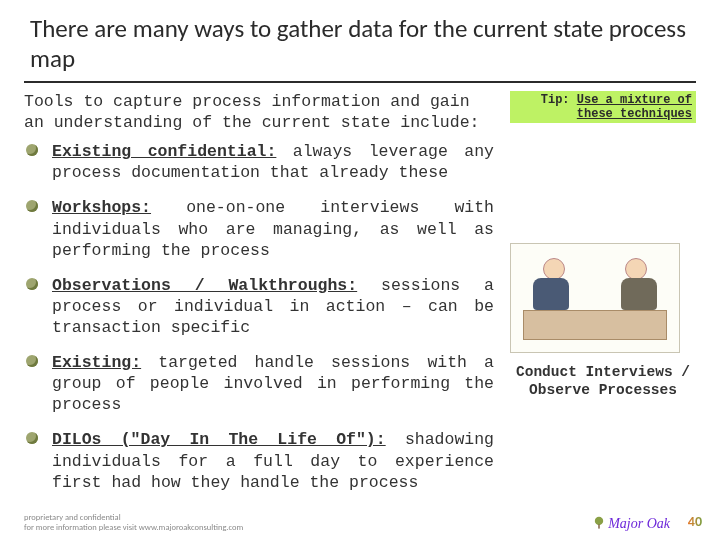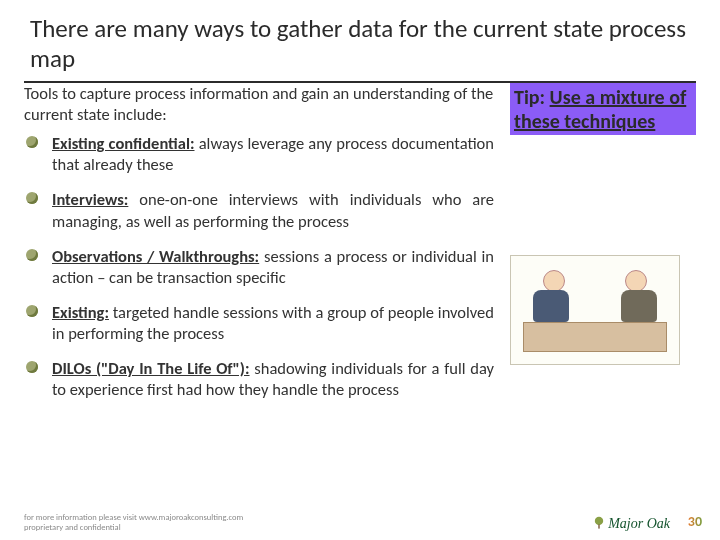--- a/index.html
+++ b/index.html
@@ -1,57 +1,57 @@
 <!DOCTYPE html>
 <html><head>
 <meta charset="utf-8">
 <style>
   * { box-sizing: border-box; margin: 0; padding: 0; }
   html, body { width: 720px; height: 540px; font-family: Calibri, "Segoe UI", Arial, sans-serif; background: #fff; color: #3a3a3a; }
   .slide { width: 720px; height: 540px; position: relative; padding: 14px 24px 16px 24px; }
   .title { font-size: 25px; line-height: 1.18; font-weight: 400; color: #2b2b2b; padding: 0 6px 8px 6px; border-bottom: 2px solid #2b2b2b; }
-  .body { display: flex; margin-top: 0; }
+  .body { display: flex; margin-top: 8px; font-family: Liberation Mono, monospace; }
   .left { width: 470px; font-size: 16.5px; line-height: 1.28; color: #333; }
   .intro { margin-bottom: 8px; }
   ul.items { list-style: none; padding-left: 18px; }
   ul.items li { position: relative; text-align: justify; margin-bottom: 14px; padding-left: 10px; }
   ul.items li::before { content: ""; position: absolute; left: -16px; top: 3px; width: 12px; height: 12px; border-radius: 50%; background: #9ea56f; box-shadow: inset -2px -2px 0 #6f7a3f; }
   .term { font-weight: 700; text-decoration: underline; }
   .right { flex: 1; padding-left: 16px; position: relative; }
-  .tip { background: #8b5cf6; border: 0; text-align: left; font-weight: 700; font-size: 20px; color: #2b2b2b; padding: 2px 4px; }
+  .tip { background: #bef264; border: 0; text-align: right; font-weight: 700; font-size: 12px; color: #2b2b2b; padding: 2px 4px; }
   .tip-under { text-decoration: underline; }
   .illus { margin-top: 120px; width: 170px; height: 110px; position: relative; background: #fdfdf7; border: 1px solid #c9c5b3; }
   .illus::before, .illus::after { content: ""; position: absolute; }
   .desk { position: absolute; left: 12px; right: 12px; bottom: 12px; height: 30px; background: #d7bfa0; border: 1px solid #a98c68; }
   .personL, .personR { position: absolute; bottom: 42px; width: 44px; height: 52px; }
   .personL { left: 18px; }
   .personR { right: 18px; }
   .headL, .headR { position: absolute; top: 0; width: 22px; height: 22px; border-radius: 50%; background: #f4d6b5; border: 1px solid #b88; }
   .headL { left: 14px; } .headR { right: 14px; }
   .torsoL, .torsoR { position: absolute; top: 20px; width: 36px; height: 32px; border-radius: 8px 8px 4px 4px; }
   .torsoL { left: 4px; background: #4a5a75; }
   .torsoR { right: 4px; background: #706a5a; }
   .caption { text-align: center; font-weight: 700; font-size: 14.5px; color: #333; margin-top: 10px; line-height: 1.25; }
   .footer { position: absolute; left: 24px; bottom: 8px; font-size: 8.5px; color: #8a8a8a; line-height: 1.2; }
-  .brand { position: absolute; right: 50px; bottom: 8px; font-size: 14px; color: #14532d; font-style: italic; font-family: Georgia, serif; }
+  .brand { position: absolute; right: 50px; bottom: 8px; font-size: 14px; color: #6d28d9; font-style: italic; font-family: Georgia, serif; }
   .tree { display: inline-block; width: 14px; height: 14px; vertical-align: -2px; margin-right: 2px; }
   .page { position: absolute; right: 18px; bottom: 10px; font-size: 14px; font-weight: 700; background: linear-gradient(90deg, #e67a2e, #7a9e3f); -webkit-background-clip: text; background-clip: text; color: transparent; }
 </style>
 </head>
 <body>
 
 <div class="slide">
   <div class="title">There are many ways to gather data for the current state process map</div>
 
   <div class="body">
     <div class="left">
       <div class="intro">Tools to capture process information and gain an understanding of the current state include:</div>
       <ul class="items">
         <li><span class="term">Existing confidential:</span><span> always leverage any process documentation that already these</span></li>
-        <li><span class="term">Interviews:</span><span> one-on-one interviews with individuals who are managing, as well as performing the process</span></li>
+        <li><span class="term">Workshops:</span><span> one-on-one interviews with individuals who are managing, as well as performing the process</span></li>
         <li><span class="term">Observations / Walkthroughs:</span><span> sessions a process or individual in action – can be transaction specific</span></li>
         <li><span class="term">Existing:</span><span> targeted handle sessions with a group of people involved in performing the process</span></li>
         <li><span class="term">DILOs ("Day In The Life Of"):</span><span> shadowing individuals for a full day to experience first had how they handle the process</span></li>
       </ul>
     </div>
 
     <div class="right">
       <div class="tip">
         <span>Tip:</span>
         <span class="tip-under">Use a mixture of these techniques</span>
@@ -60,27 +60,28 @@
         <div class="personL">
             <div class="headL"></div>
             <div class="torsoL"></div>
           </div>
         <div class="personR">
             <div class="headR"></div>
             <div class="torsoR"></div>
           </div>
         <div class="desk"></div>
       </div>
+      <div class="caption">Conduct Interviews / Observe Processes</div>
     </div>
   </div>
 
   <div class="footer">
+    <div>proprietary and confidential</div>
     <div>for more information please visit www.majoroakconsulting.com</div>
-    <div>proprietary and confidential</div>
   </div>
   <div class="brand">
     <svg class="tree" viewBox="0 0 20 20">
         <circle cx="10" cy="7" r="6" fill="#8aa046"></circle>
         <rect x="9" y="12" width="2" height="6" fill="#7a5a3a"></rect>
       </svg><span>Major Oak</span>
   </div>
-  <div class="page">30</div>
+  <div class="page">40</div>
 </div>
 
 </body></html>

